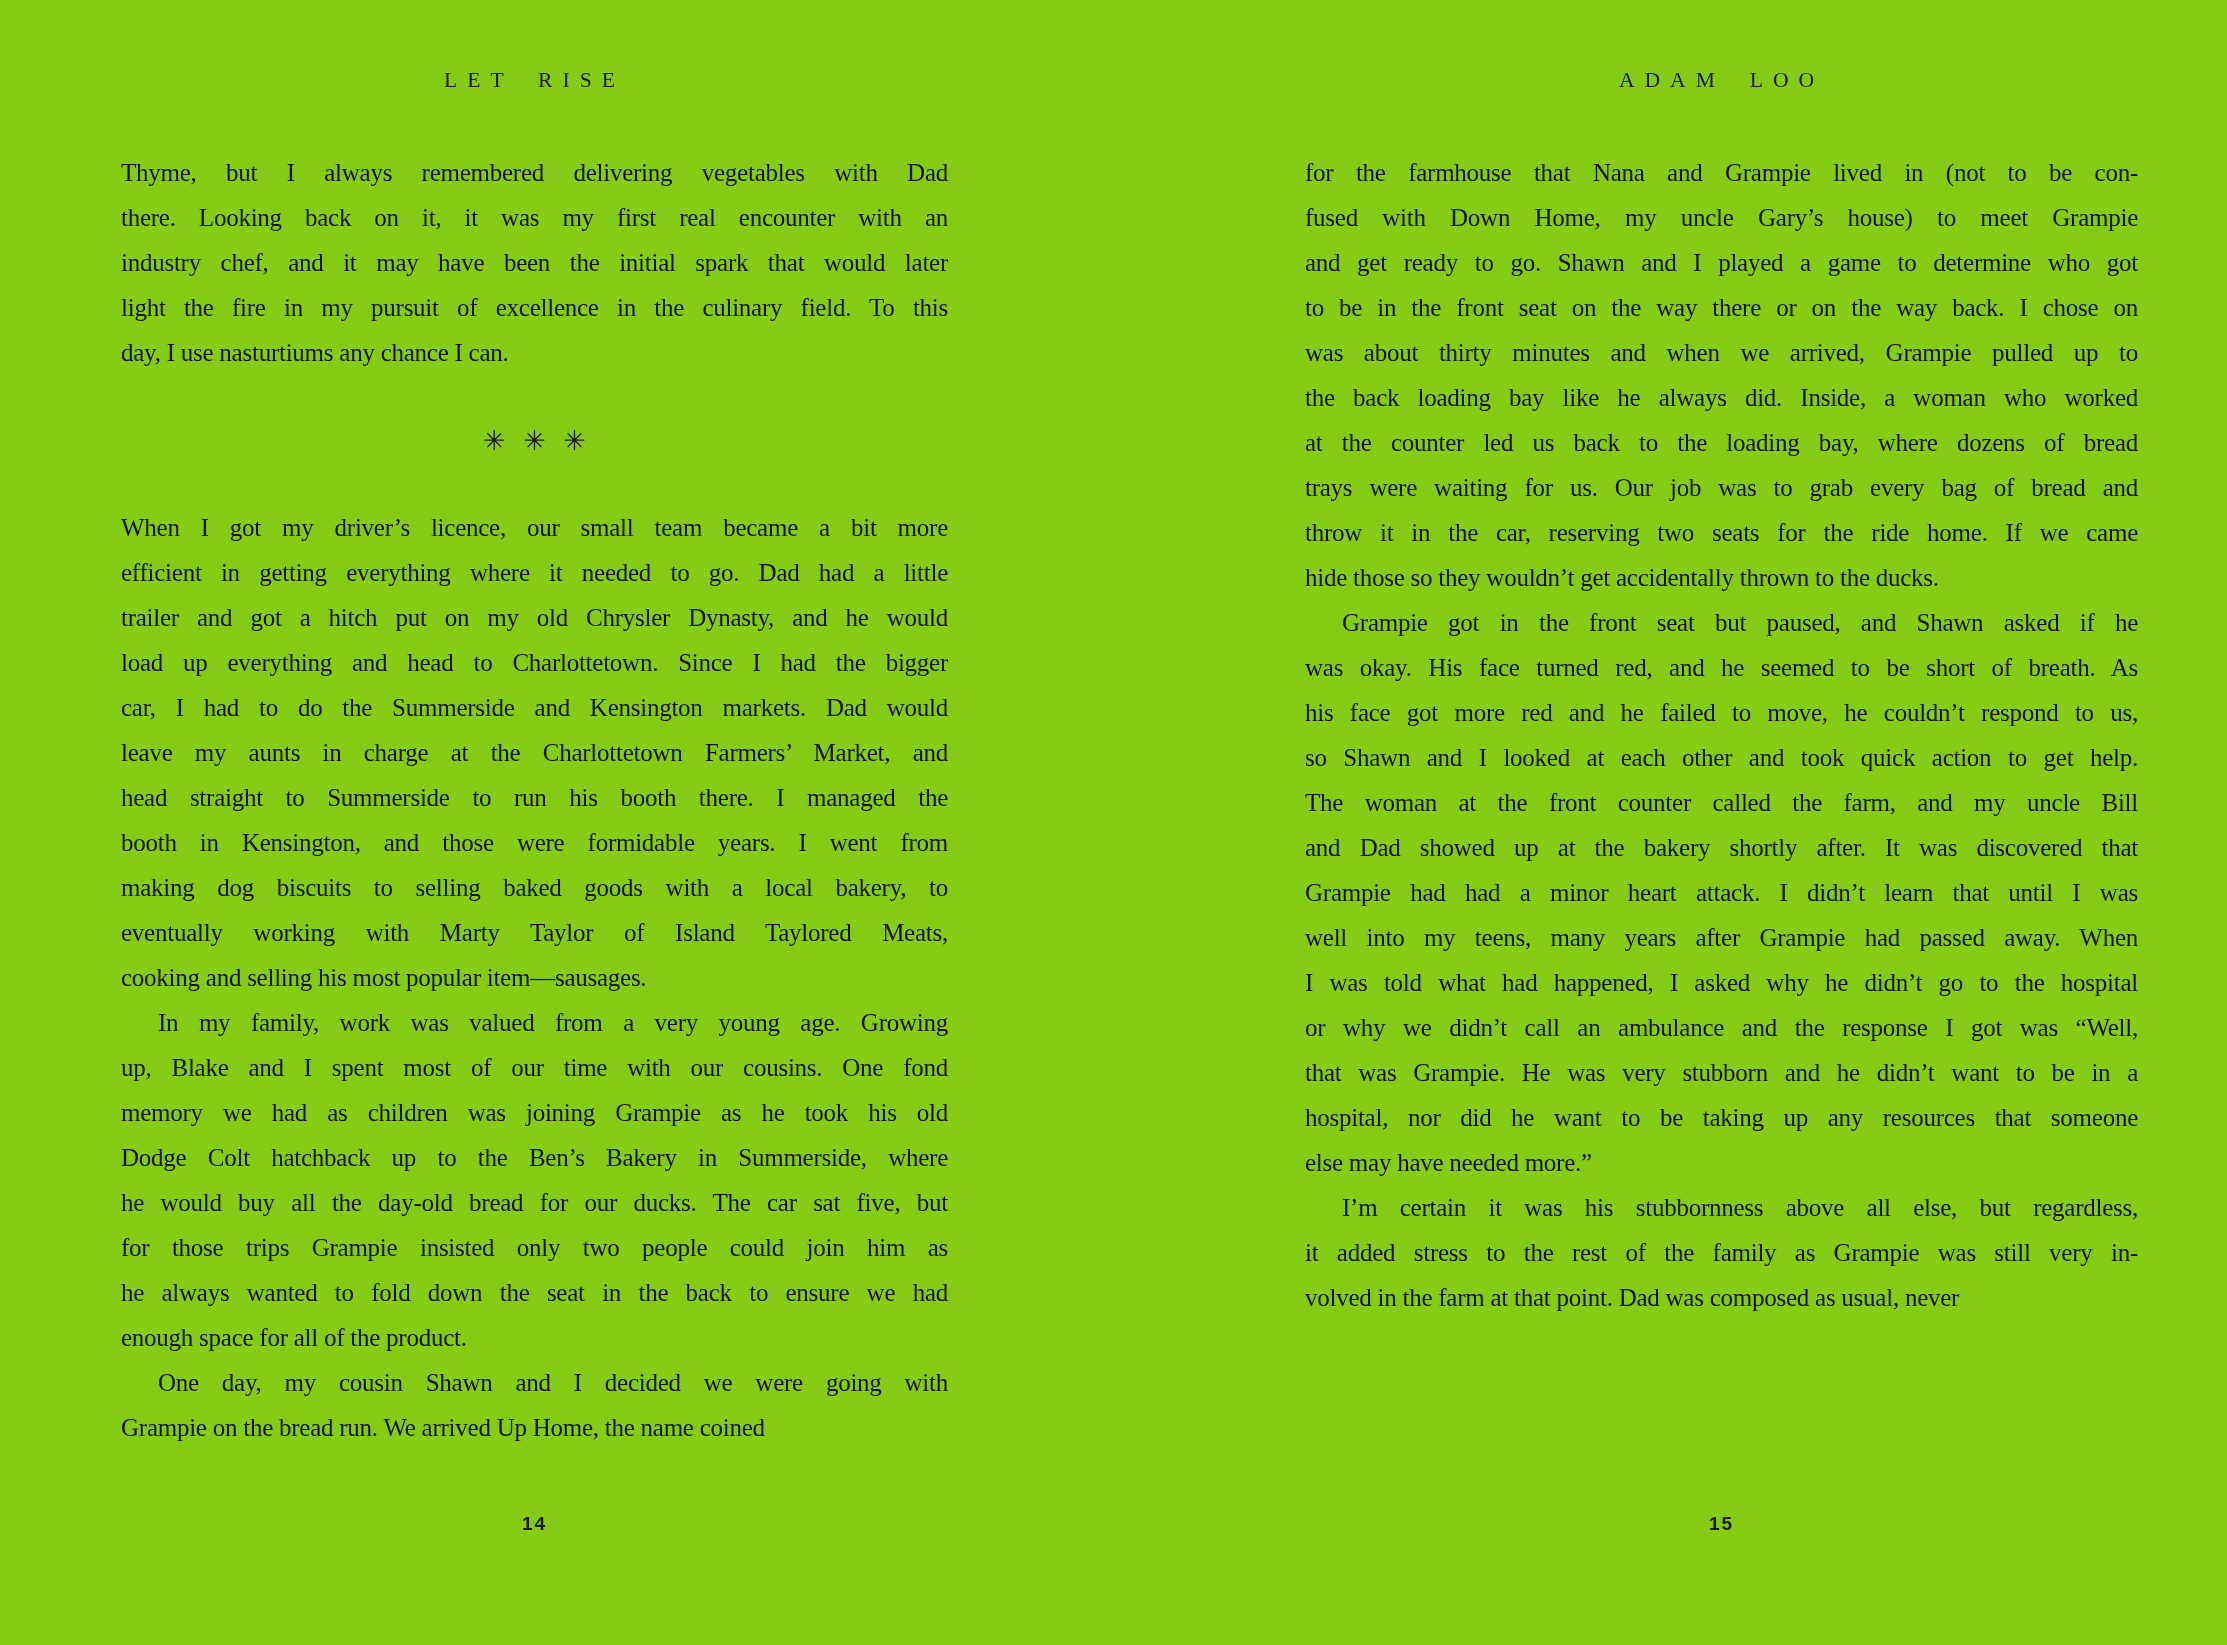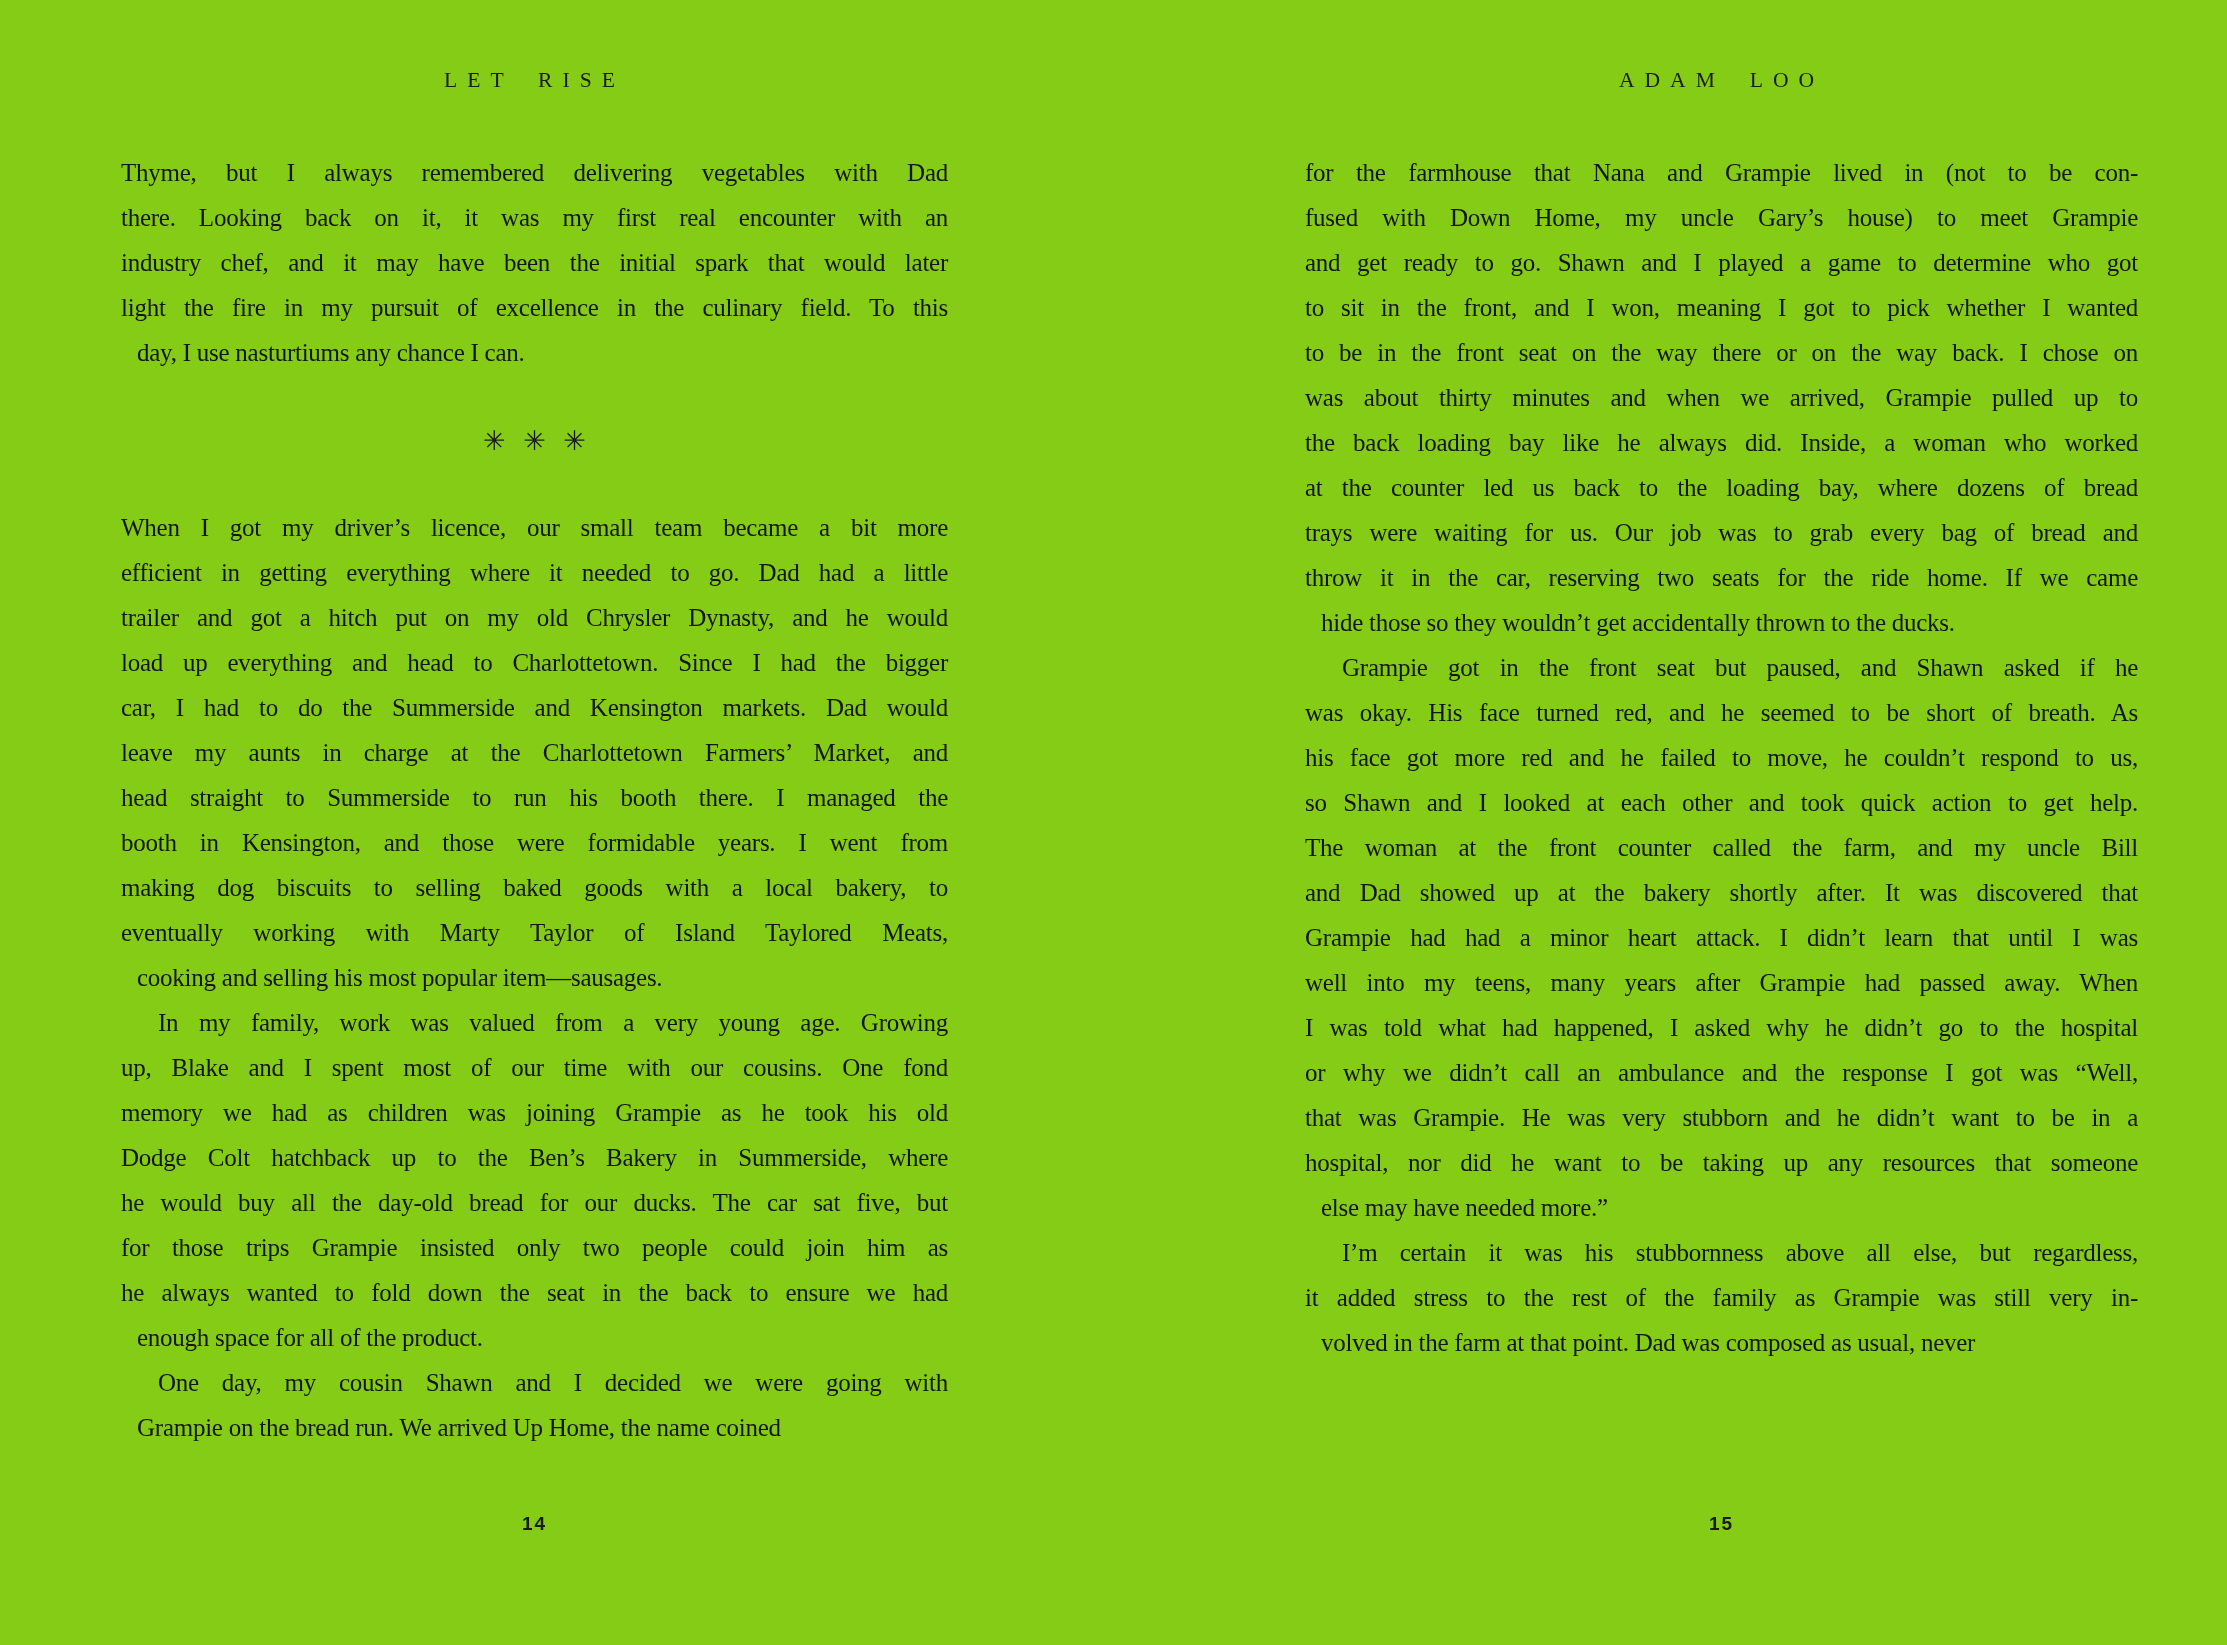--- a/index.html
+++ b/index.html
@@ -48,21 +48,21 @@
   .para { margin: 0; }
 
   .line {
     font-size: 25px;
     line-height: 45px;
     letter-spacing: -0.01em;
     color: #151515;
     text-align: justify;
     text-align-last: justify;
   }
-  .line.last { text-align-last: left; margin-left: 16px; }
+  .line.last { text-align-last: left; }
   .para.indent .line:first-child { text-indent: 37px; }
 
   .section-break {
     height: 130px;
     display: flex;
     align-items: center;
     justify-content: center;
   }
   .star {
     font-family: "DejaVu Sans", sans-serif;
@@ -136,21 +136,20 @@
     <div class="page-number">14</div>
   </section>
 
   <section class="page page-right">
     <div class="running-header">ADAM LOO</div>
     <div class="page-body">
         <div class="para">
           <div class="line">for the farmhouse that Nana and Grampie lived in (not to be con-</div>
           <div class="line">fused with Down Home, my uncle Gary’s house) to meet Grampie</div>
           <div class="line">and get ready to go. Shawn and I played a game to determine who got</div>
-          <div class="line">to sit in the front, and I won, meaning I got to pick whether I wanted</div>
           <div class="line">to be in the front seat on the way there or on the way back. I chose on</div>
           <div class="line">was about thirty minutes and when we arrived, Grampie pulled up to</div>
           <div class="line">the back loading bay like he always did. Inside, a woman who worked</div>
           <div class="line">at the counter led us back to the loading bay, where dozens of bread</div>
           <div class="line">trays were waiting for us. Our job was to grab every bag of bread and</div>
           <div class="line">throw it in the car, reserving two seats for the ride home. If we came</div>
           <div class="line last">hide those so they wouldn’t get accidentally thrown to the ducks.</div>
         </div>
         <div class="para indent">
           <div class="line">Grampie got in the front seat but paused, and Shawn asked if he</div>

